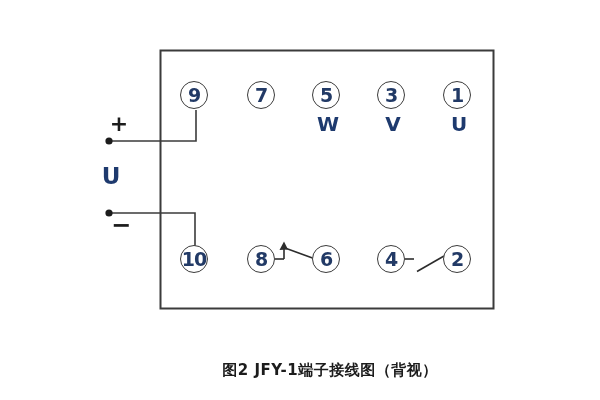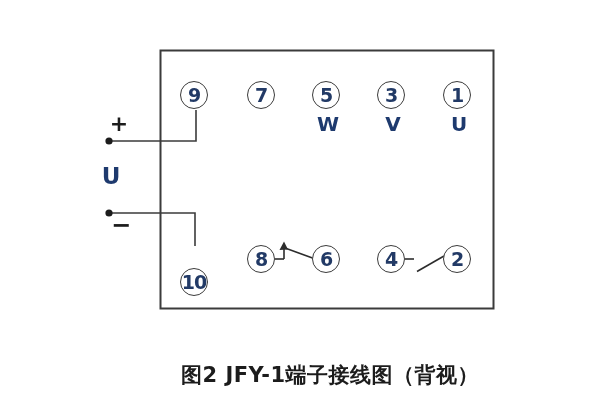--- a/index.html
+++ b/index.html
@@ -33,21 +33,21 @@
   }
   .src-label{
     position:absolute;
     text-align:center;
     color:#1c1c1c;
   }
   .caption{
     position:absolute;
     left:130px;top:361px;width:400px;
     text-align:center;
-    font-size:21px;font-weight:700;
+    font-size:15px;font-weight:700;
     color:#1c1c1c;
     letter-spacing:0.5px;
   }
 </style>
 </head>
 <body>
 
 <div class="canvas">
 
   <svg width="600" height="400" viewBox="0 0 600 400">
@@ -72,21 +72,21 @@
       <line x1="417" y1="271.5" x2="444" y2="256"></line>
     </g>
   </svg>
 
   <div class="terminal" style="left:180px;top:81px;">9</div>
   <div class="terminal" style="left:247px;top:81px;">7</div>
   <div class="terminal" style="left:312px;top:81px;">5</div>
   <div class="terminal" style="left:377px;top:81px;">3</div>
   <div class="terminal" style="left:443px;top:81px;">1</div>
 
-  <div class="terminal" style="left:180px;top:245px;margin-top:23px;">10</div>
+  <div class="terminal" style="left:180px;top:245px;">10</div>
   <div class="terminal" style="left:247px;top:245px;">8</div>
   <div class="terminal" style="left:312px;top:245px;">6</div>
   <div class="terminal" style="left:377px;top:245px;">4</div>
   <div class="terminal" style="left:443px;top:245px;">2</div>
 
   <div class="phase-label" style="left:308px;">W</div>
   <div class="phase-label" style="left:373px;">V</div>
   <div class="phase-label" style="left:439px;">U</div>
 
   <div class="src-label" style="left:109px;top:113px;width:20px;font-size:22px;font-weight:600;line-height:22px;">+</div>

